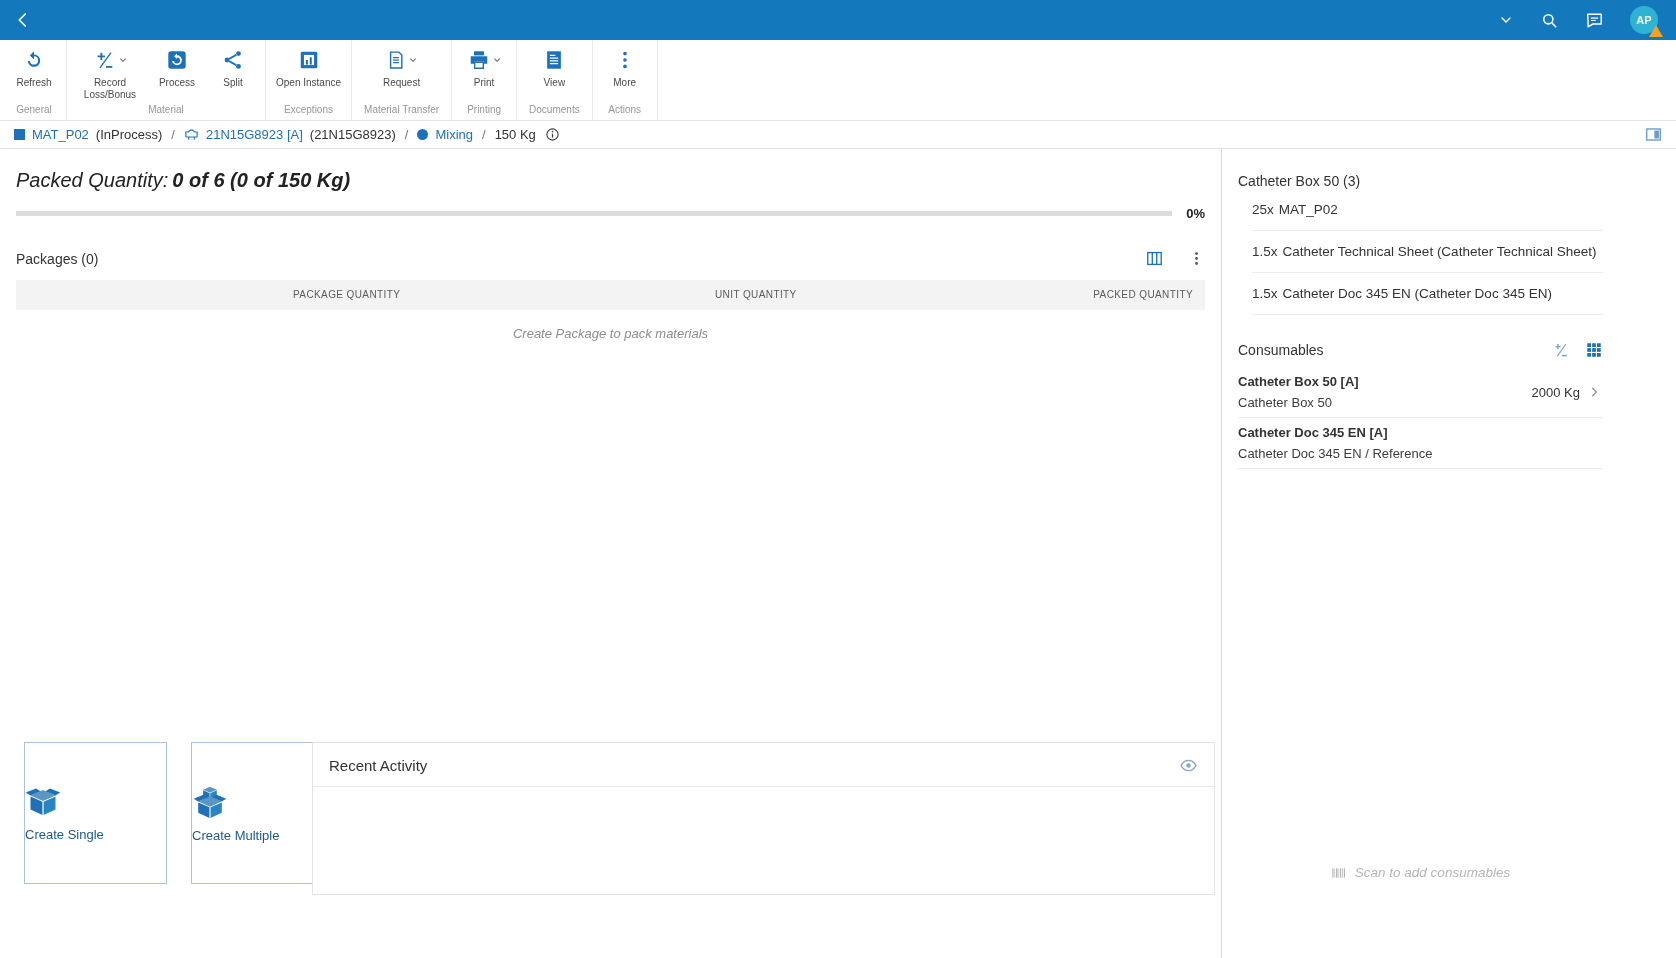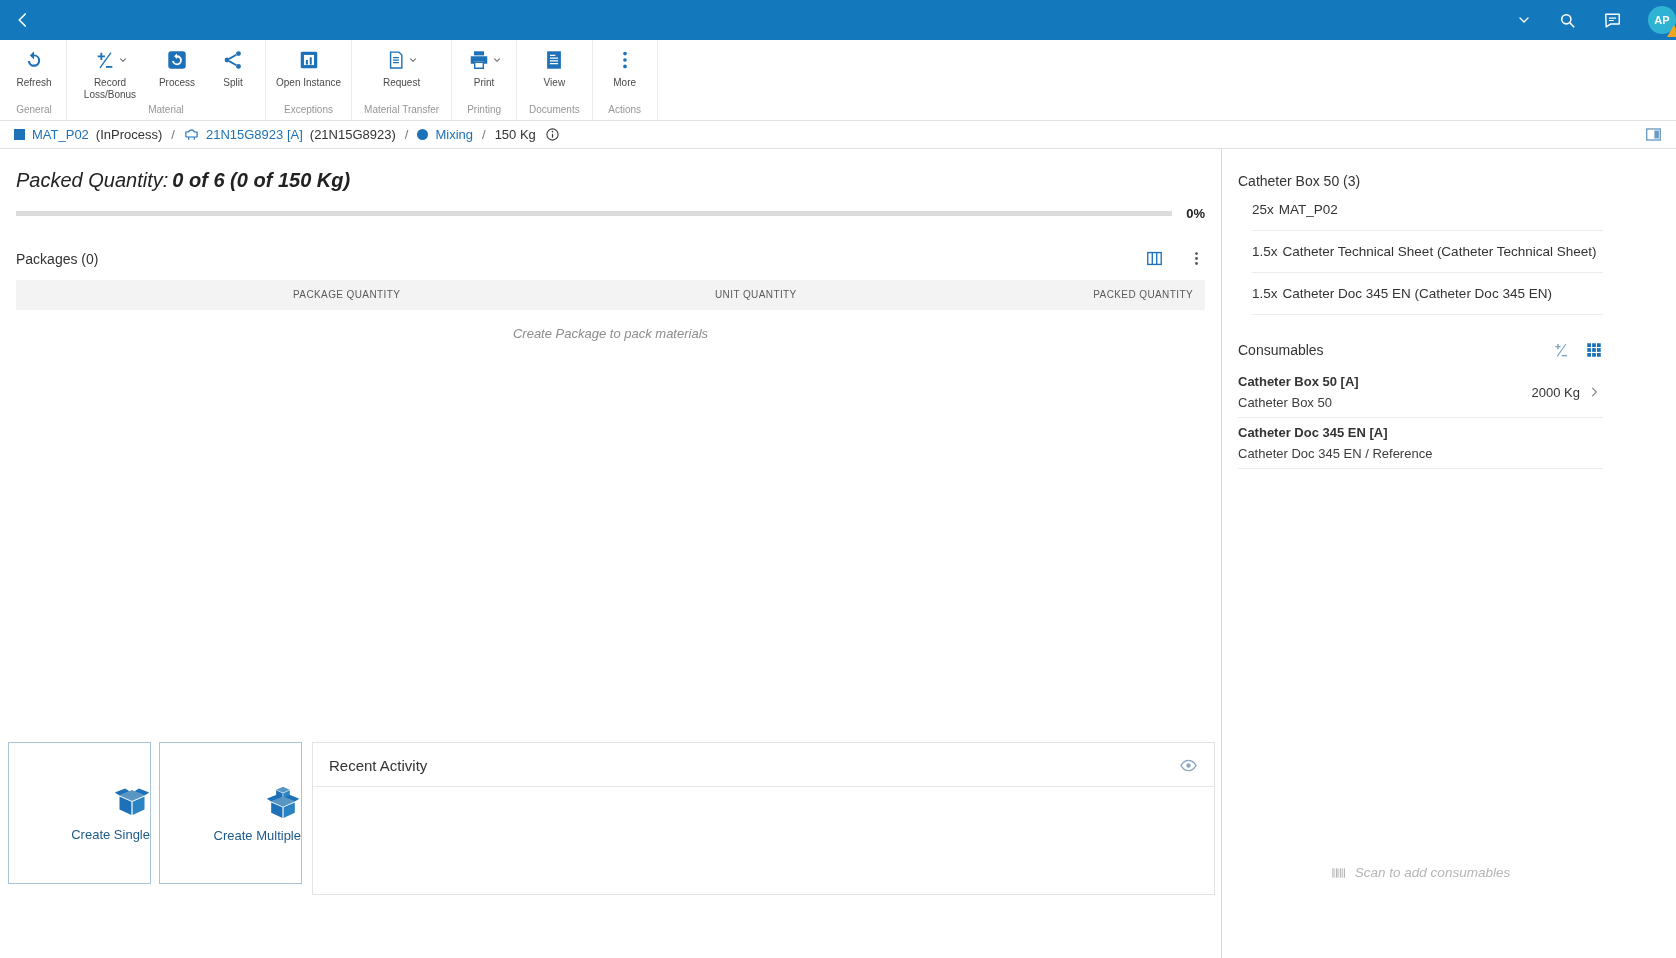--- a/index.html
+++ b/index.html
@@ -5,21 +5,21 @@
   *{box-sizing:border-box;margin:0;padding:0;}
   html,body{width:1676px;height:958px;}
   body{font-family:"Liberation Sans",sans-serif;background:#fff;overflow:hidden;color:#333;}
 
   
   .topbar{height:40px;background:#1478bd;display:flex;align-items:center;}
   .back-btn{width:46px;height:40px;display:flex;align-items:center;justify-content:center;cursor:pointer;}
   .tab{margin-left:10px;width:162px;height:40px;background:#fff;display:flex;align-items:center;justify-content:center;position:relative;cursor:pointer;}
   .tab-title{font-size:13px;color:#2d4a63;}
   .tab-close{position:absolute;right:10px;top:50%;transform:translateY(-50%);cursor:pointer;display:flex;}
-  .topbar-right{margin-left:auto;display:flex;align-items:center;gap:26px;}
+  .topbar-right{margin-left:auto;display:flex;align-items:center;gap:26px;padding-right:18px;}
   .tb-icon{cursor:pointer;display:flex;align-items:center;}
   .avatar{width:28px;height:28px;border-radius:50%;background:#2fb3d2;color:#fff;font-size:11px;font-weight:bold;display:flex;align-items:center;justify-content:center;position:relative;cursor:pointer;}
   .avatar-badge{position:absolute;right:-5px;bottom:-3px;width:14px;height:12px;background:#f0a422;clip-path:polygon(50% 0,100% 100%,0 100%);}
 
   
   .ribbon{height:81px;border-bottom:1px solid #e2e2e2;display:flex;align-items:stretch;padding-left:2px;background:#fff;}
   .rgroup{display:flex;flex-direction:column;border-right:1px solid #ebebeb;padding:0 4px;}
   .rbtns{display:flex;flex:1;justify-content:center;}
   .rbtn{min-width:56px;padding:8px 6px 2px;display:flex;flex-direction:column;align-items:center;gap:5px;cursor:pointer;}
   .ricon{height:24px;display:flex;align-items:center;gap:3px;}
@@ -55,21 +55,21 @@
   .pkg-header{display:flex;align-items:center;margin:28px 16px 0;}
   .pkg-title{font-size:14px;color:#333;}
   .pkg-icons{margin-left:auto;display:flex;gap:24px;align-items:center;}
   .pkg-icons>span{cursor:pointer;display:flex;}
   .pkg-table-head{display:flex;margin:12px 16px 0;background:#f3f3f3;height:30px;}
   .pkg-table-head span{flex:1;text-align:right;font-size:10px;color:#5a5a5a;line-height:30px;padding-right:12px;letter-spacing:.4px;}
   .pkg-empty{text-align:center;font-style:italic;color:#8c8c8c;font-size:13px;margin-top:16px;}
 
   
   .create-cards{position:absolute;left:8px;bottom:74px;display:flex;gap:8px;}
-  .create-card{width:143px;height:142px;border:1px solid #a9c3da;display:flex;flex-direction:column;align-items:flex-end;justify-content:center;gap:6px;cursor:pointer;background:#fff;}
+  .create-card{width:143px;height:142px;border:1px solid #a9c3da;display:flex;flex-direction:column;align-items:flex-start;justify-content:center;gap:6px;cursor:pointer;background:#fff;margin-left:16px;}
   .create-card .lbl{font-size:13px;color:#1d5a8a;}
   .recent-activity{position:absolute;left:312px;right:6px;bottom:63px;height:153px;border:1px solid #e3e3e3;background:#fff;}
   .ra-head{display:flex;align-items:center;padding:13px 16px 11px;border-bottom:1px solid #e8e8e8;}
   .ra-title{font-size:15px;color:#333;}
   .ra-eye{margin-left:auto;cursor:pointer;display:flex;}
 
   
   .bom-title{font-size:14px;color:#333;padding-top:24px;}
   .bom-item{margin-left:14px;padding:13px 0;border-bottom:1px solid #ececec;font-size:13.5px;color:#333;}
   .bom-qty{margin-right:5px;}

